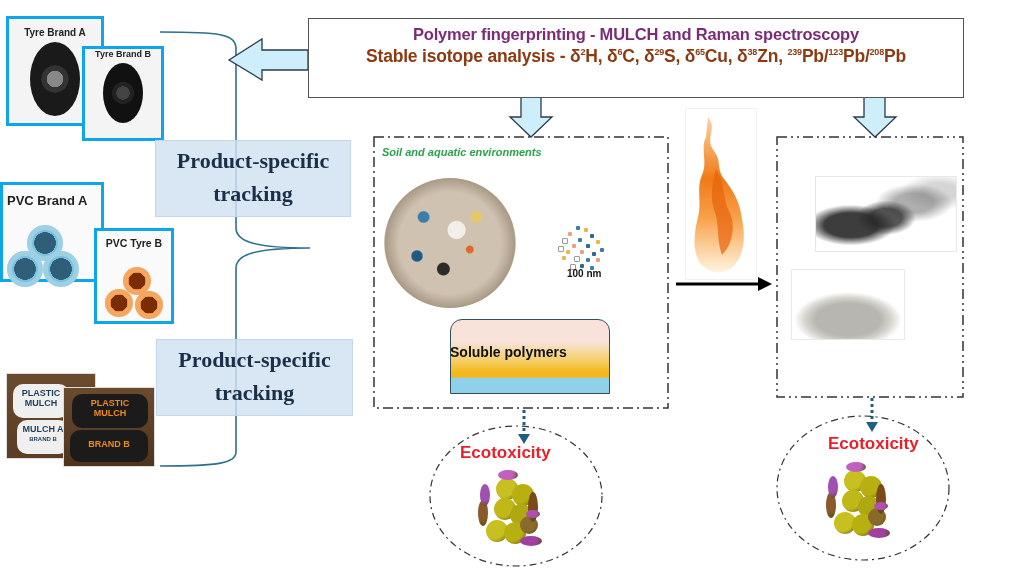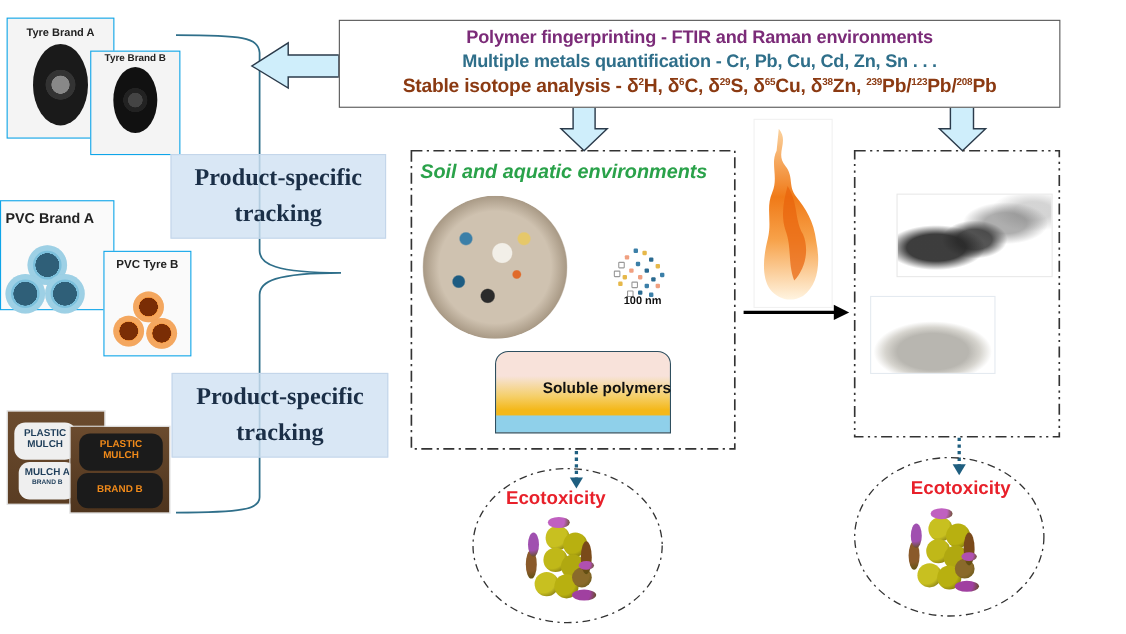--- a/index.html
+++ b/index.html
@@ -9,21 +9,21 @@
 
   
   .methods-box { left: 308px; top: 18px; width: 656px; height: 80px; border: 1.5px solid #555; background: #fff; box-sizing: border-box; text-align: center; font-weight: bold; }
   .methods-box .line { font-size: 16.5px; line-height: 22px; letter-spacing: -0.2px; }
   .methods-box .l1 { color: #7b2b78; margin-top: 4px; }
   .methods-box .l2 { color: #2f6f8a; }
   .methods-box .l3 { color: #8b3a12; font-size: 17.5px; }
   .methods-box sup { font-size: 9px; vertical-align: 7px; line-height: 0; }
 
   
-  .card { background: #f4f4f4; border: 1px solid #0ea5e9; box-sizing: border-box; }
+  .card { background: #f4f4f4; border: 3px solid #0ea5e9; box-sizing: border-box; }
   .card .lbl { font-weight: bold; color: #222; text-align: center; display: block; }
 
   .tyre-a { left: 6px; top: 16px; width: 98px; height: 110px; }
   .tyre-b { left: 82px; top: 46px; width: 82px; height: 95px; }
   .tyre-a .lbl { font-size: 10px; margin-top: 8px; }
   .tyre-b .lbl { font-size: 9px; margin-top: 0; }
   .tyre { border-radius: 50% / 50%; background: radial-gradient(circle at 50% 50%, #888 0 18%, #333 19% 30%, #1a1a1a 31% 100%); margin: 4px auto 0; }
   .tyre-a .tyre { width: 50px; height: 74px; }
   .tyre-b .tyre { width: 40px; height: 60px; background: radial-gradient(circle at 50% 50%, #444 0 18%, #222 19% 30%, #111 31% 100%); }
 
@@ -38,37 +38,37 @@
   .mulch-a { left: 6px; top: 373px; width: 88px; height: 84px; background: linear-gradient(#6b4b2e, #5a3d23); border: 1px solid #ddd; }
   .mulch-b { left: 63px; top: 387px; width: 90px; height: 78px; background: linear-gradient(#6b4b2e, #4e341d); border: 1px solid #ddd; }
   .roll { position: absolute; border-radius: 10px; font-weight: bold; font-size: 9px; line-height: 10px; text-align: center; padding-top: 4px; box-sizing: border-box; }
   .roll.white { background: #efefef; color: #1f3e5a; }
   .roll.black { background: #1b1b1b; color: #f08a1a; }
 
   
   .track { background: rgba(209,226,243,0.82); border: 1px solid #c4d6ea; box-sizing: border-box; text-align: center; font-family: "Liberation Serif", serif; font-weight: bold; color: #1b2f47; font-size: 22px; line-height: 33px; padding-top: 3px; }
   .track-1 { left: 155px; top: 140px; width: 196px; height: 77px; }
   .track-2 { left: 156px; top: 339px; width: 197px; height: 77px; }
-  .soil-title { left: 382px; top: 146px; color: #2aa24a; font-weight: bold; font-style: italic; font-size: 18px; }
+  .soil-title { left: 382px; top: 146px; color: #2aa24a; font-weight: bold; font-style: italic; font-size: 11px; }
   .micro-cluster { left: 384px; top: 178px; width: 132px; height: 130px; border-radius: 50%;
     background:
       radial-gradient(circle at 30% 30%, #3b7fa8 0 4%, transparent 5%),
       radial-gradient(circle at 65% 55%, #e06a2a 0 3%, transparent 4%),
       radial-gradient(circle at 45% 70%, #2b2b2b 0 5%, transparent 6%),
       radial-gradient(circle at 70% 30%, #e6c86a 0 4%, transparent 5%),
       radial-gradient(circle at 25% 60%, #1d5c82 0 4%, transparent 5%),
       radial-gradient(circle at 55% 40%, #f2efe8 0 8%, transparent 9%),
       radial-gradient(circle at 50% 50%, #cfc2b0 0 55%, #a99a86 70%, rgba(160,150,140,0) 72%);
   }
   .nano-cluster { left: 556px; top: 224px; width: 50px; height: 46px; }
   .nano-cluster span { position: absolute; width: 4px; height: 4px; border-radius: 1px; }
   .nano-label { left: 567px; top: 268px; font-weight: bold; font-size: 10px; color: #111; }
   .soluble { left: 450px; top: 319px; width: 160px; height: 75px; border: 1.5px solid #2f4f5f; border-radius: 12px 12px 0 0; box-sizing: border-box; overflow: hidden;
     background: linear-gradient(#f8e2da 0 30%, #f6e0c8 34%, #f5cf6a 55%, #f4b81a 72%, #f4b81a 78%, #8fd0ea 80%, #8fd0ea 100%); }
-  .soluble-label { left: 450px; top: 344px; width: 160px; text-align: right; font-weight: bold; font-size: 14px; color: #111; }
+  .soluble-label { left: 450px; top: 344px; width: 160px; text-align: left; font-weight: bold; font-size: 14px; color: #111; }
 
   
   .fire { left: 685px; top: 108px; width: 72px; height: 172px; background: #fff; border: 1px solid #f1f1f1; box-sizing: border-box; }
   .smoke { left: 815px; top: 176px; width: 142px; height: 76px; background: #fff; border: 1px solid #e8e8e8; box-sizing: border-box;
     background-image:
       radial-gradient(ellipse at 25% 65%, rgba(40,40,40,0.9) 0 18%, transparent 30%),
       radial-gradient(ellipse at 50% 55%, rgba(55,55,55,0.85) 0 16%, transparent 30%),
       radial-gradient(ellipse at 70% 35%, rgba(120,120,120,0.6) 0 14%, transparent 28%),
       radial-gradient(ellipse at 88% 20%, rgba(170,170,170,0.5) 0 10%, transparent 22%); }
   .ash { left: 791px; top: 269px; width: 114px; height: 71px; background: #fff; border: 1px solid #e4eaf0; box-sizing: border-box;
@@ -104,22 +104,21 @@
   <line x1="524" y1="410" x2="524" y2="436" stroke="#1f5f80" stroke-width="3" stroke-dasharray="3,3"></line>
   <path d="M518,434 L530,434 L524,444 Z" fill="#1f5f80"></path>
   <line x1="872" y1="398" x2="872" y2="424" stroke="#1f5f80" stroke-width="3" stroke-dasharray="3,3"></line>
   <path d="M866,422 L878,422 L872,432 Z" fill="#1f5f80"></path>
 
   <ellipse cx="516" cy="496" rx="86" ry="70" fill="none" stroke="#333" stroke-width="1.2" stroke-dasharray="7,4,2,4"></ellipse>
   <ellipse cx="863" cy="488" rx="86" ry="72" fill="none" stroke="#333" stroke-width="1.2" stroke-dasharray="7,4,2,4"></ellipse>
 </svg>
 
 <div class="abs methods-box">
-  <div class="line l1">Polymer fingerprinting -  FTIR and Raman environments</div>
-  <div class="line l2">Multiple metals quantification - Cr, Pb, Cu, Cd, Zn, Sn . . .</div>
+  <div class="line l1">Polymer fingerprinting -  MULCH and Raman spectroscopy</div>
   <div class="line l3" id="iso-line"><span>Stable isotope analysis - </span><span>δ<sup>2</sup>H, </span><span>δ<sup>6</sup>C, </span><span>δ<sup>29</sup>S, </span><span>δ<sup>65</sup>Cu, </span><span>δ<sup>38</sup>Zn, </span><span><sup>239</sup>Pb/</span><span><sup>123</sup>Pb/</span><span><sup>208</sup>Pb</span></div>
 </div>
 
 <div class="abs card tyre-a">
   <span class="lbl">Tyre Brand A</span>
   <div class="tyre"></div>
 </div>
 <div class="abs card tyre-b">
   <span class="lbl">Tyre Brand B</span>
   <div class="tyre"></div>

